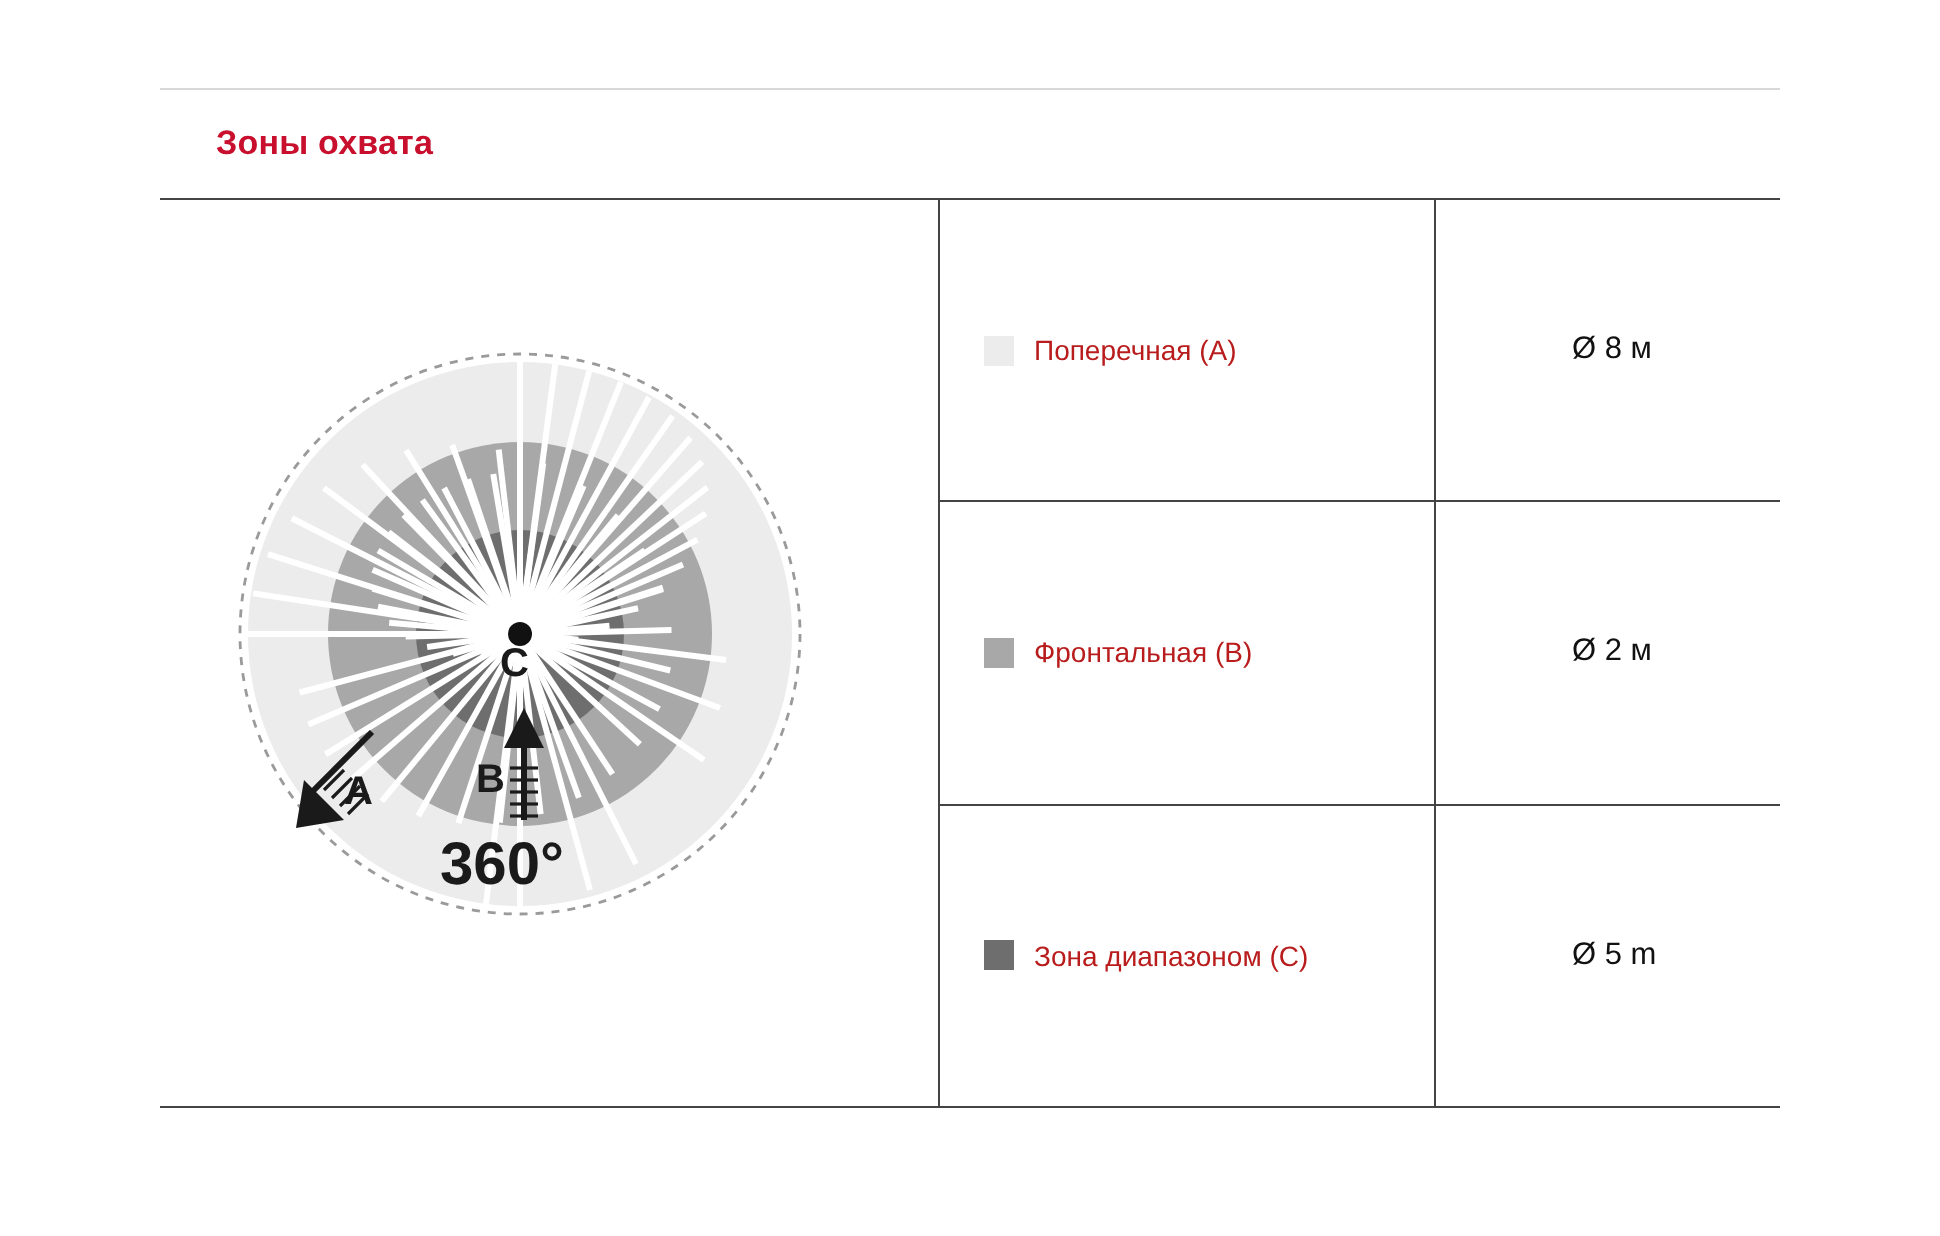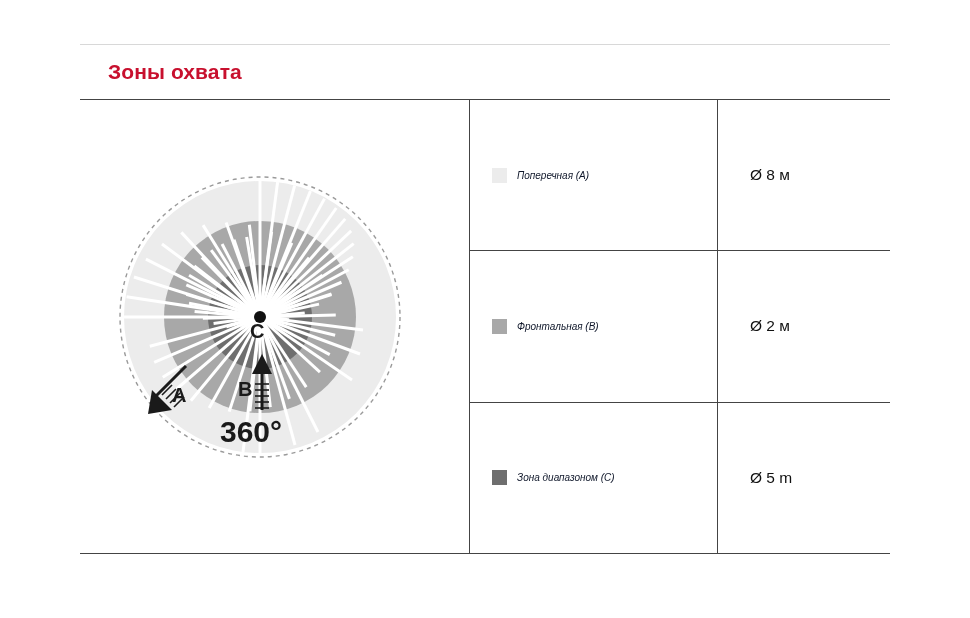--- a/index.html
+++ b/index.html
@@ -38,21 +38,21 @@
   .header-cell.left {
     width: 390px;
     padding-left: 28px;
   }
   .header-cell.right {
     flex: 1;
     padding-left: 8px;
   }
   .header-text {
     color: #c8102e;
-    font-size: 21px;
+    font-size: 17px;
     font-weight: bold;
     letter-spacing: 0.1px;
   }
 
   
   .body-row {
     display: flex;
     height: 455px;
     border-top: 1px solid #444444;
     border-bottom: 1px solid #444444;
@@ -98,29 +98,29 @@
     padding-left: 32px;
   }
   .swatch {
     width: 15px;
     height: 15px;
     display: inline-block;
     margin-right: 10px;
     flex: 0 0 auto;
   }
   .legend-label {
-    font-size: 10px;
-    color: #0f172a;
+    font-size: 14px;
+    color: #b91c1c;
     white-space: nowrap;
-    font-style: italic;
   }
   .legend-value {
     font-size: 15.5px;
     color: #111111;
     white-space: nowrap;
+    margin-left: 36px;
   }
 
   
   .diagram-wrap {
     position: absolute;
     left: 20px;
     top: 42px;
     width: 350px;
     height: 370px;
   }

